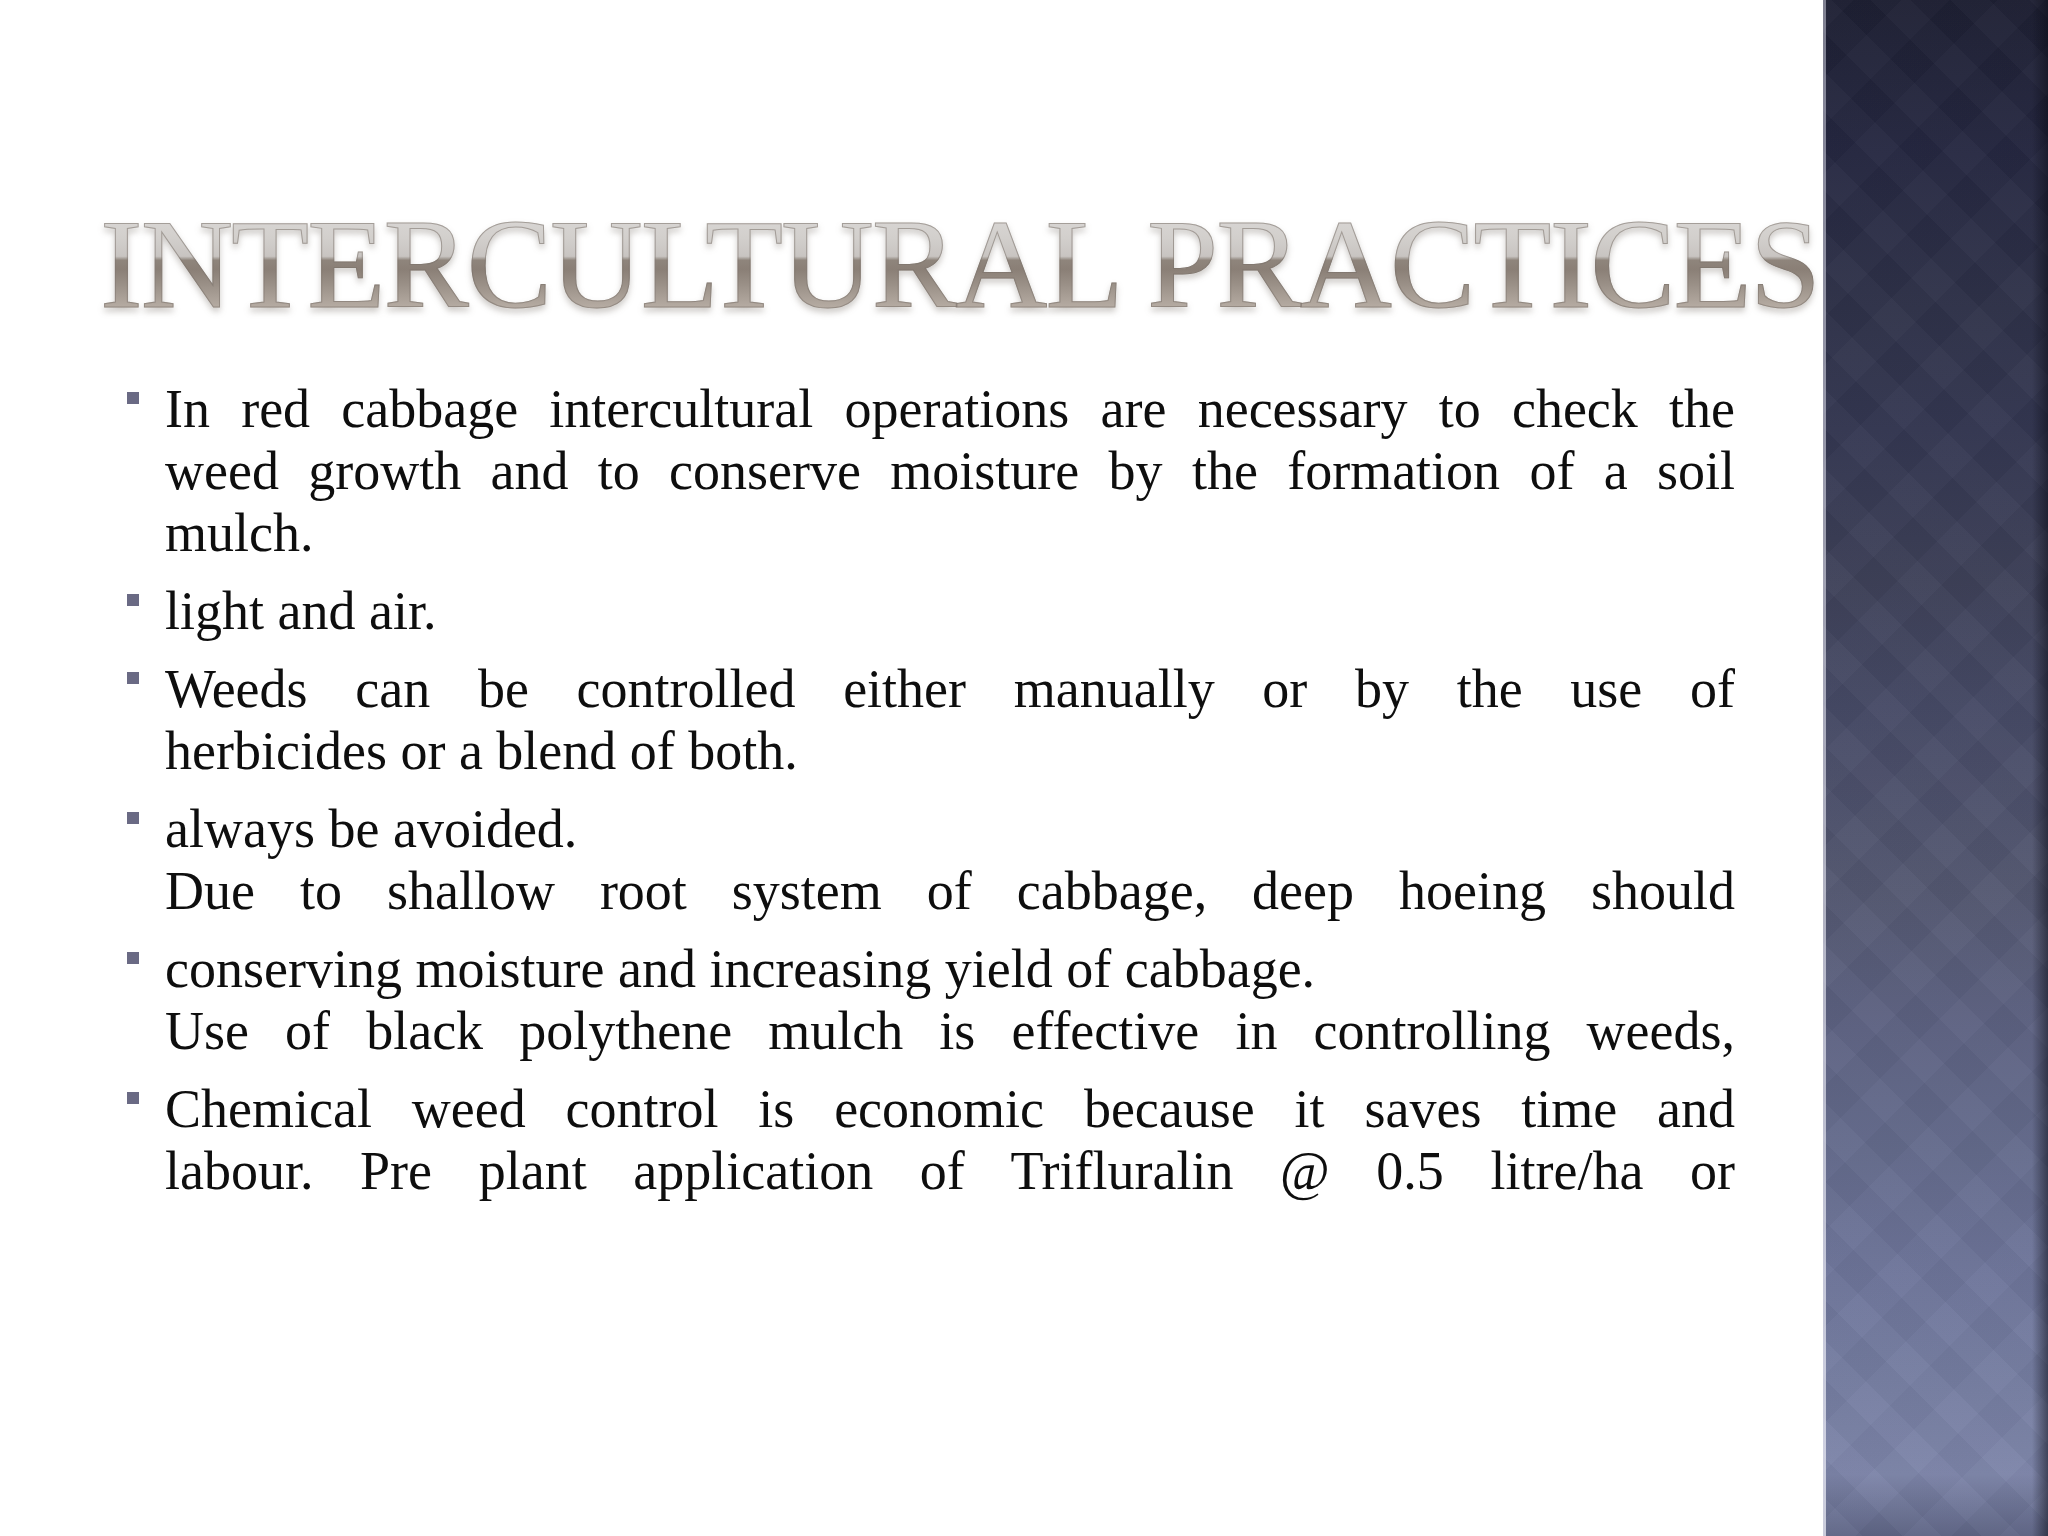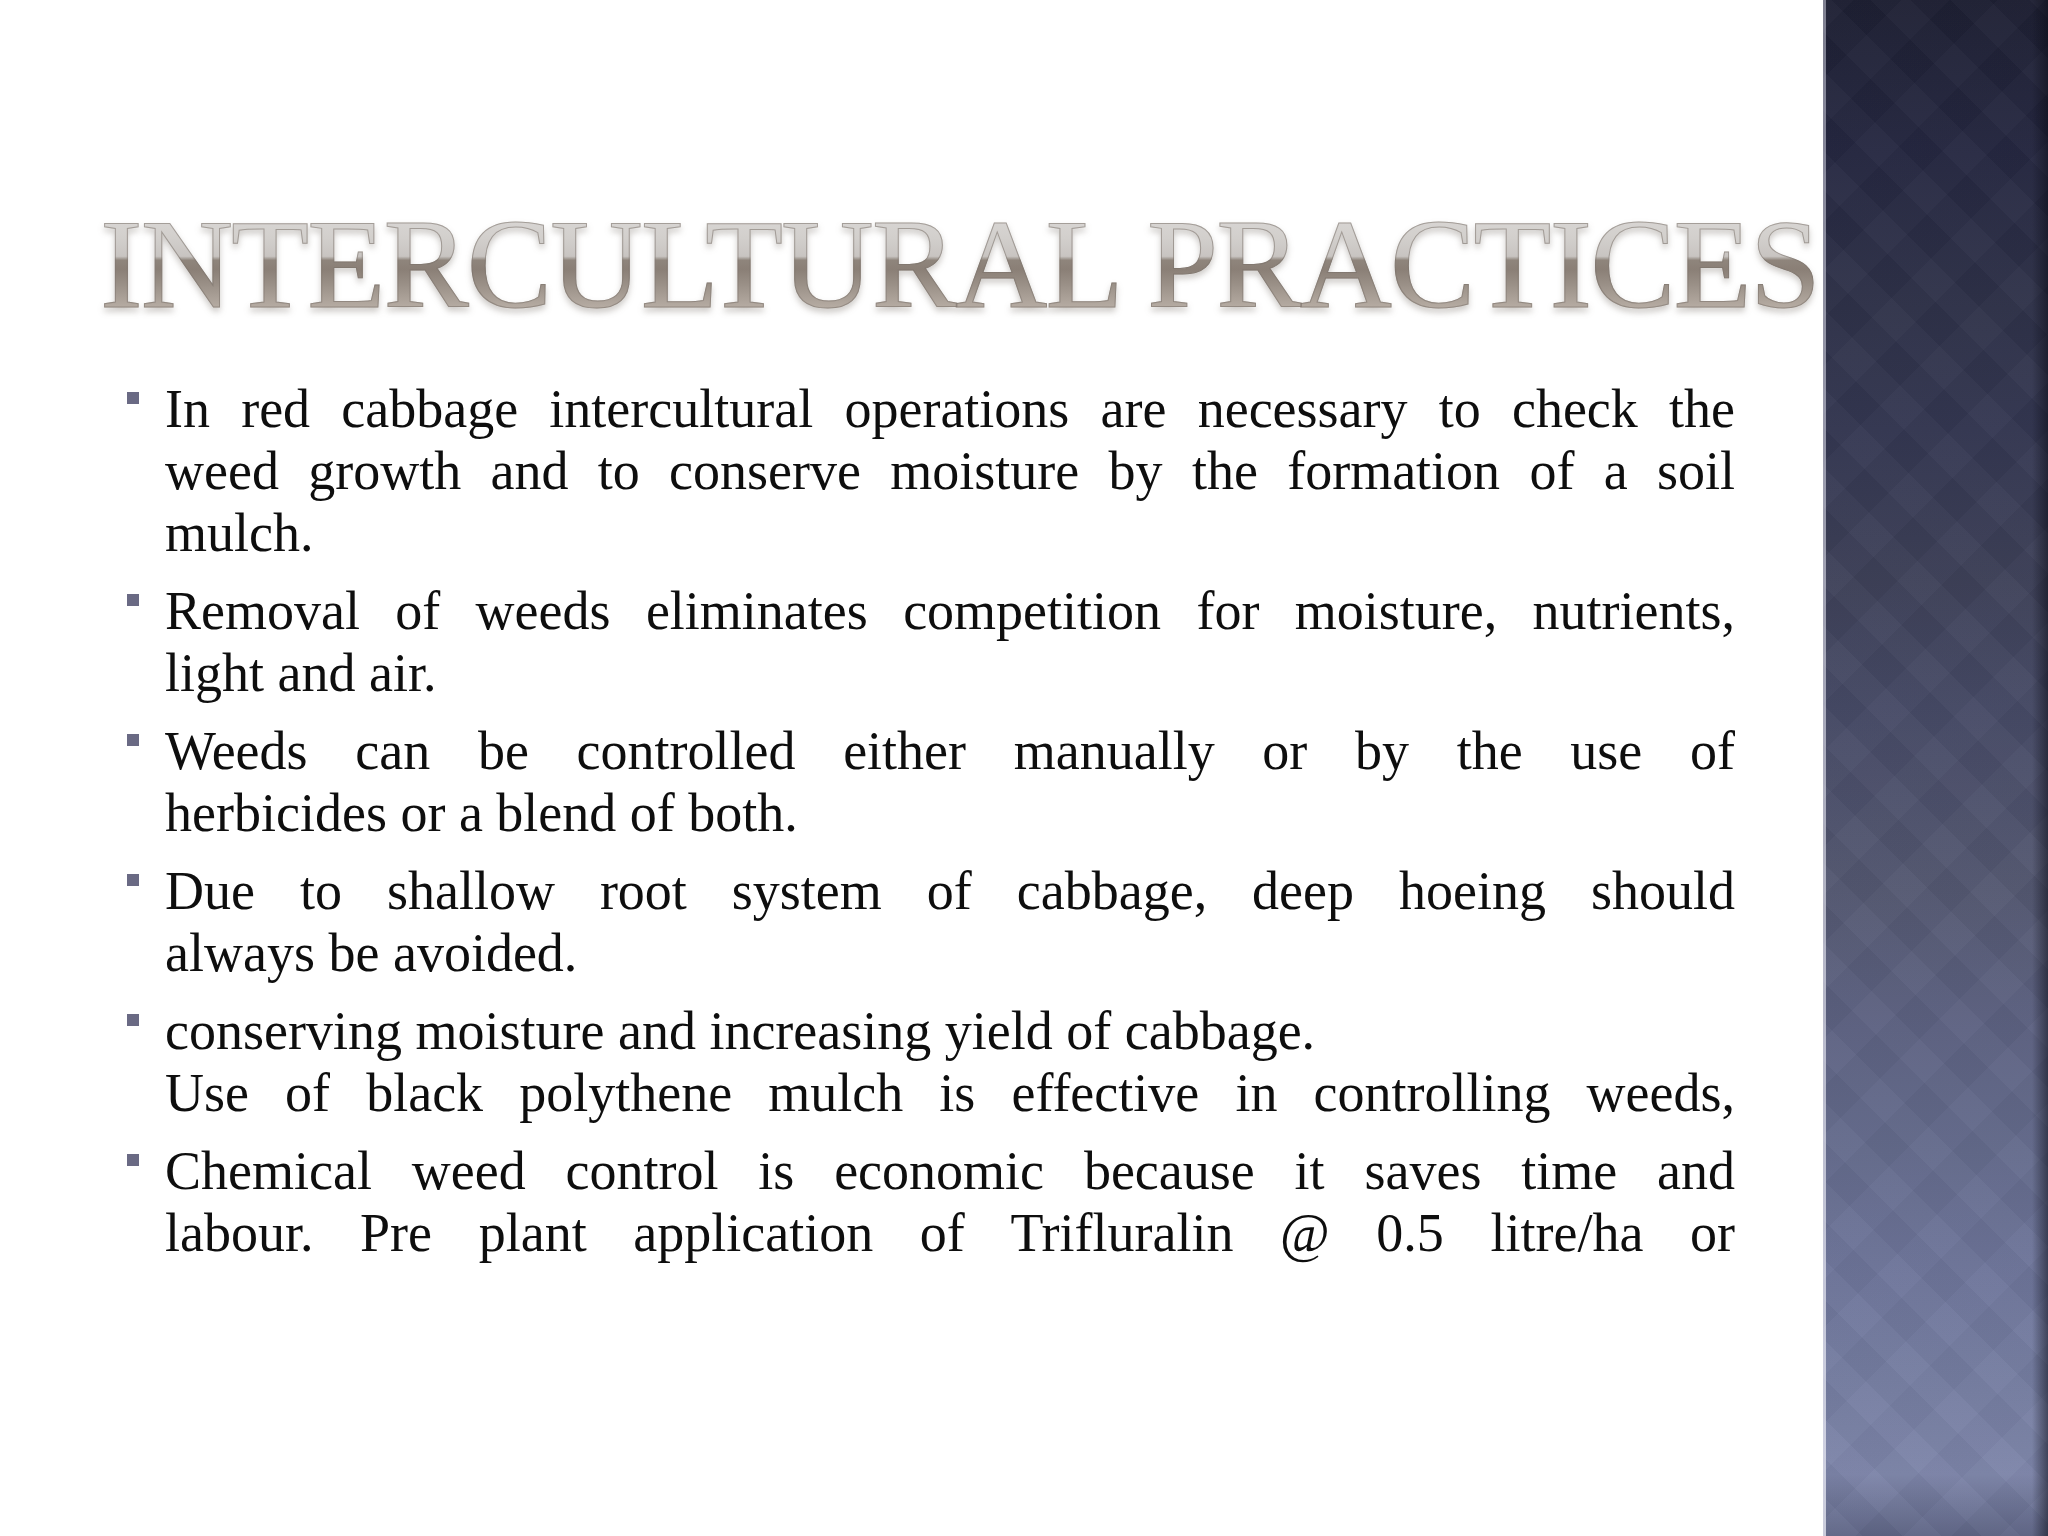--- a/index.html
+++ b/index.html
@@ -74,38 +74,37 @@
     <div class="text">
           <div class="line">In red cabbage intercultural operations are necessary to check the</div>
           <div class="line">weed growth and to conserve moisture by the formation of a soil</div>
           <div class="line last">mulch.</div>
         </div>
   </div>
 
   <div class="bullet-row">
     <span class="marker"></span>
     <div class="text">
-          <div class="line">Removal of weeds eliminates competition for moisture, nutrients,</div>
           <div class="line last">light and air.</div>
         </div>
   </div>
 
   <div class="bullet-row">
     <span class="marker"></span>
     <div class="text">
           <div class="line">Weeds can be controlled either manually or by the use of</div>
           <div class="line last">herbicides or a blend of both.</div>
         </div>
   </div>
 
   <div class="bullet-row">
     <span class="marker"></span>
     <div class="text">
+          <div class="line last">always be avoided.</div>
           <div class="line">Due to shallow root system of cabbage, deep hoeing should</div>
-          <div class="line last">always be avoided.</div>
         </div>
   </div>
 
   <div class="bullet-row">
     <span class="marker"></span>
     <div class="text">
           <div class="line last">conserving moisture and increasing yield of cabbage.</div>
           <div class="line">Use of black polythene mulch is effective in controlling weeds,</div>
         </div>
   </div>

